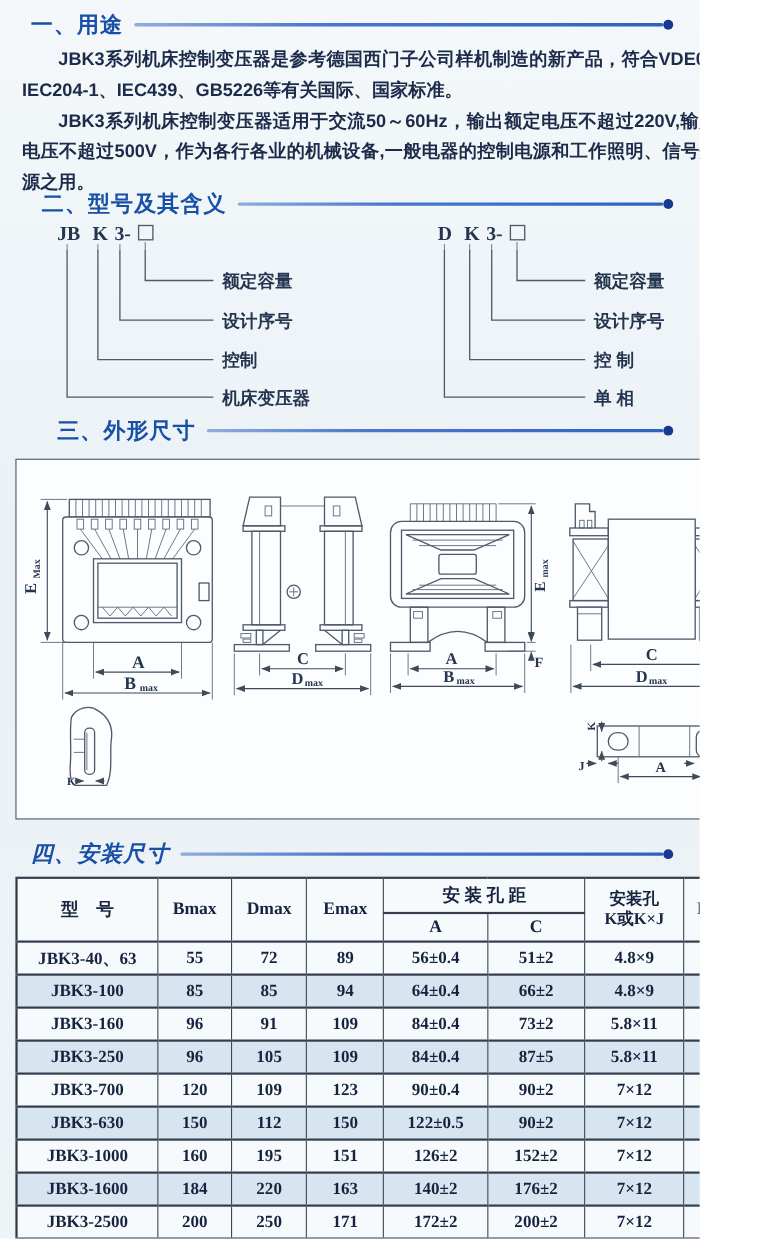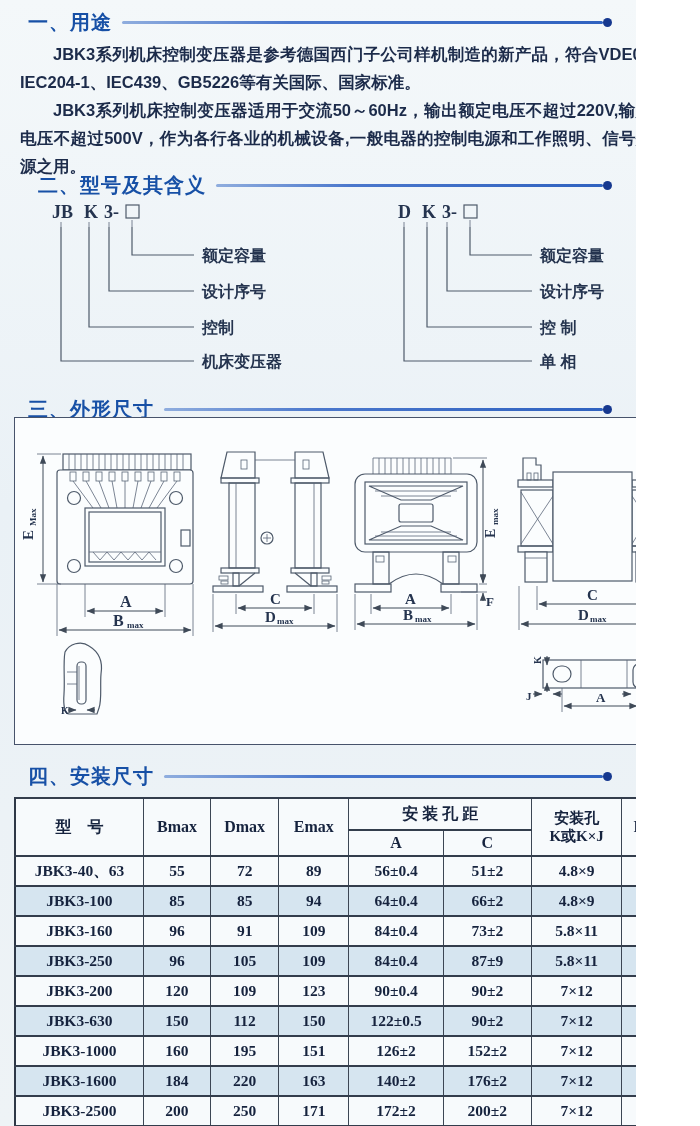--- a/index.html
+++ b/index.html
@@ -90,21 +90,21 @@
     <path class="ln" d="M82,28 V56 H144"></path>
     <path class="ln" d="M59,28 V92 H144"></path>
     <path class="ln" d="M39,28 V128 H144"></path>
     <path class="ln" d="M16,28 V162 H144"></path>
     <text class="cn-lbl" x="152" y="62">额定容量</text>
     <text class="cn-lbl" x="152" y="98">设计序号</text>
     <text class="cn-lbl" x="152" y="134">控 制</text>
     <text class="cn-lbl" x="152" y="168">单 相</text>
   </svg>
 
-  <div class="sec-head" style="top:396px;">
+  <div class="sec-head" style="top:378px;margin-left:24px;">
     <span class="sec-title">三、外形尺寸</span>
     <span class="sec-rule"></span>
     <span class="sec-dot"></span>
   </div>
 
   <div class="draw-box">
     <svg width="669" height="325" viewBox="0 0 669 325">
       <defs>
         <marker id="mA" viewBox="0 0 10 10" refX="8.5" refY="5" markerWidth="9" markerHeight="9" orient="auto-start-reverse">
           <path d="M0,1.5 L9,5 L0,8.5 Z" fill="#3f4a58"></path>
@@ -288,21 +288,21 @@
         <line class="dim" x1="641" y1="276" x2="632" y2="276" marker-end="url(#mA)"></line>
         <text class="dimtxt" font-size="11" x="640" y="286">K</text>
 
         <line class="dim" x1="646" y1="236" x2="646" y2="245" marker-end="url(#mA)"></line>
         <line class="dim" x1="646" y1="278" x2="646" y2="269" marker-end="url(#mA)"></line>
         <text class="dimtxt" font-size="10" transform="translate(657,260) rotate(-90)">J</text>
       </g>
     </svg>
   </div>
 
-  <div class="sec-head" style="top:763px;">
+  <div class="sec-head" style="top:763px;font-style:italic;">
     <span class="sec-title">四、安装尺寸</span>
     <span class="sec-rule"></span>
     <span class="sec-dot"></span>
   </div>
 
   <div class="tbl-wrap">
     <table>
       <colgroup>
         <col style="width:128px">
           <col style="width:67px">
@@ -359,26 +359,26 @@
         <td>73±2</td>
         <td>5.8×11</td>
         <td>14</td>
       </tr>
       <tr class="alt">
         <td>JBK3-250</td>
         <td>96</td>
         <td>105</td>
         <td>109</td>
         <td>84±0.4</td>
-        <td>87±9</td>
+        <td>87±5</td>
         <td>5.8×11</td>
         <td>14</td>
       </tr>
       <tr>
-        <td>JBK3-200</td>
+        <td>JBK3-700</td>
         <td>120</td>
         <td>109</td>
         <td>123</td>
         <td>90±0.4</td>
         <td>90±2</td>
         <td>7×12</td>
         <td>18</td>
       </tr>
       <tr class="alt">
         <td>JBK3-630</td>

